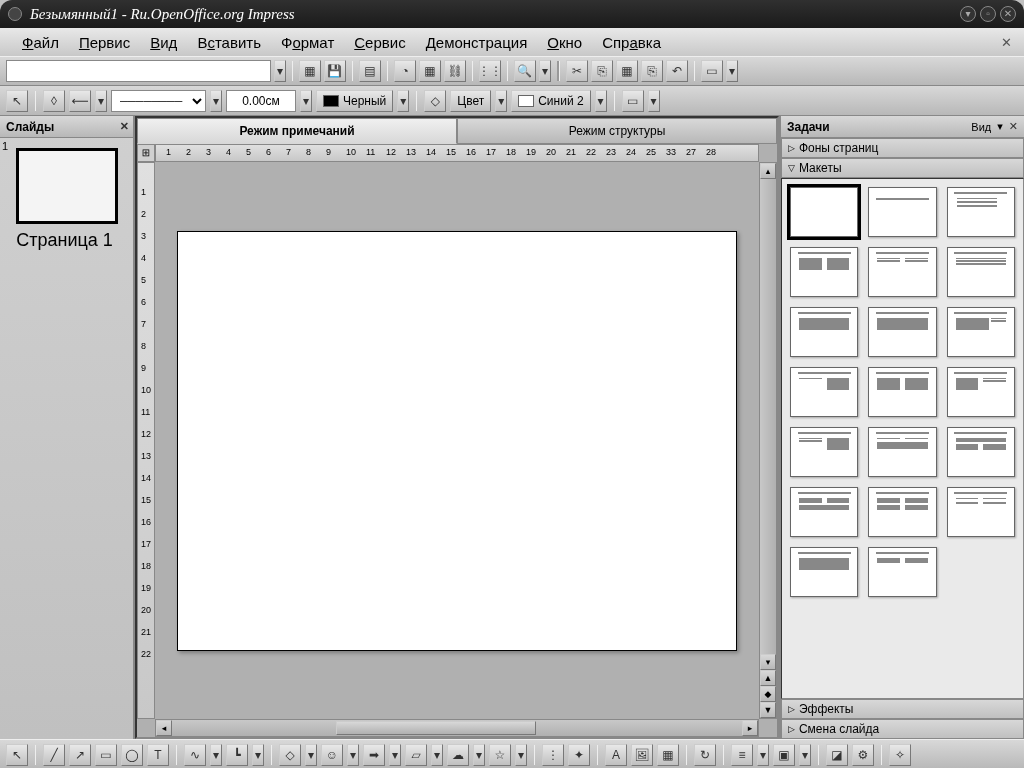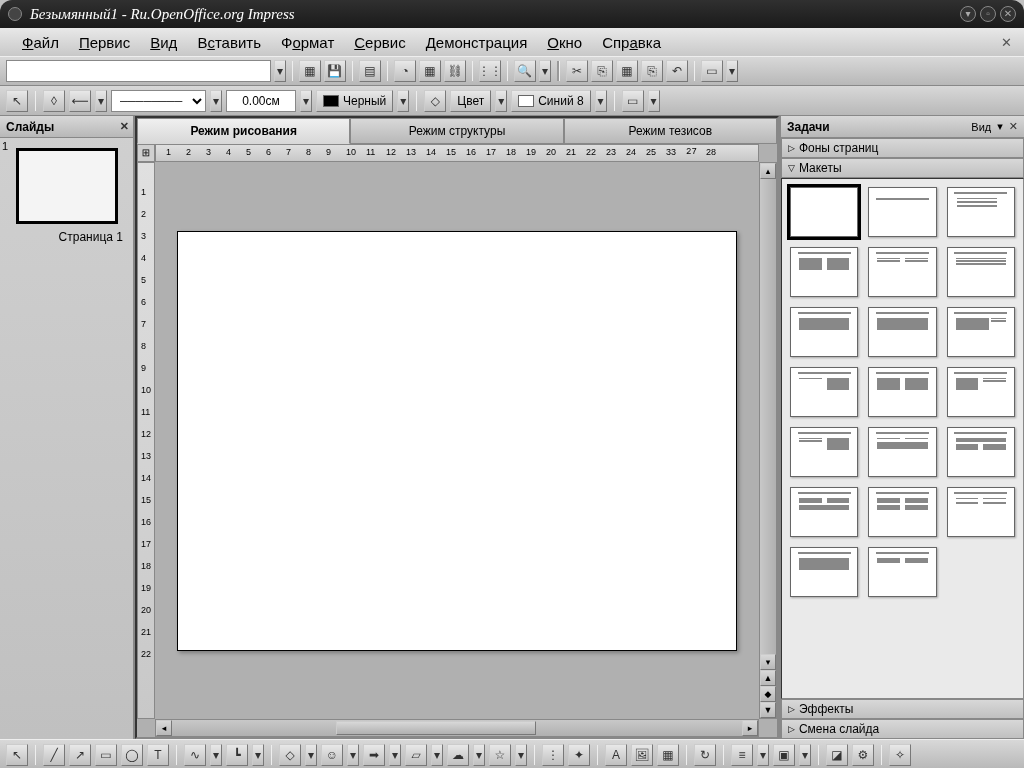--- a/index.html
+++ b/index.html
@@ -34,21 +34,21 @@
 
 .main { display: flex; height: 623px; }
 
 
 .slides-panel { width: 135px; background: linear-gradient(#d0d0d0, #c0c0c0); border-right: 2px solid #888; display: flex; flex-direction: column; }
 .panel-header { height: 22px; background: linear-gradient(#d8d8d8, #b8b8b8); border-bottom: 1px solid #888; display: flex; align-items: center; padding: 0 6px; font-size: 12px; font-weight: bold; position: relative; }
 .panel-close { position: absolute; right: 4px; font-size: 11px; cursor: pointer; color: #333; }
 .slide-thumb-wrap { padding: 10px 6px; text-align: center; }
 .slide-num { font-size: 11px; position: absolute; }
 .slide-thumb { width: 102px; height: 76px; background: #f4f4f4; border: 3px solid #000; margin: 0 auto 6px; position: relative; }
-.slide-label { font-size: 12px; text-align: right; padding-right: 4px; }
+.slide-label { font-size: 18px; padding-right: 4px; }
 
 
 .center { flex: 1; display: flex; flex-direction: column; background: #b0b0b0; border: 2px inset #888; }
 .center-header { height: 22px; background: linear-gradient(#d8d8d8, #b8b8b8); border-bottom: 1px solid #888; text-align: center; font-size: 12px; line-height: 22px; }
 .view-tabs { height: 26px; display: flex; background: #b8b8b8; }
 .view-tab { flex: 1; border: 1px solid #888; background: linear-gradient(#d8d8d8, #b8b8b8); font-size: 12px; display: flex; align-items: center; justify-content: center; cursor: pointer; }
 .view-tab.active { background: linear-gradient(#f0f0f0, #d8d8d8); font-weight: bold; border-bottom: 1px solid #d8d8d8; }
 .ruler-area { display: flex; flex: 1; position: relative; }
 .ruler-corner { width: 18px; height: 18px; background: #d0d0d0; border: 1px solid #888; font-size: 10px; text-align: center; line-height: 16px; }
 .ruler-h { height: 18px; flex: 1; background: linear-gradient(#e0e0e0, #c8c8c8); border: 1px solid #888; position: relative; font-size: 9px; overflow: hidden; }
@@ -145,21 +145,21 @@
     </div>
   <div class="tb-btn tb-small">▾</div>
   <div class="tb-sep"></div>
   <div class="tb-btn">◇</div>
   <div class="color-btn">
       <span>Цвет</span>
     </div>
   <div class="tb-btn tb-small">▾</div>
   <div class="color-btn">
       <span class="swatch-blue"></span>
-      <span>Синий 8</span>
+      <span>Синий 2</span>
     </div>
   <div class="tb-btn tb-small">▾</div>
   <div class="tb-sep"></div>
   <div class="tb-btn">▭</div>
   <div class="tb-btn tb-small">▾</div>
 </div>
 
 <div class="main">
 
   <div class="slides-panel">
@@ -169,23 +169,22 @@
     </div>
     <div class="slide-thumb-wrap" style="position:relative">
       <span class="slide-num" style="left:2px;top:2px">1</span>
       <div class="slide-thumb"></div>
       <div class="slide-label">Страница 1</div>
     </div>
   </div>
 
   <div class="center">
     <div class="view-tabs">
-      <div class="view-tab active">Режим рисования</div>
+      <div class="view-tab active">Режим примечаний</div>
       <div class="view-tab">Режим структуры</div>
-      <div class="view-tab">Режим тезисов</div>
     </div>
     <div class="ruler-area">
       <div style="position:absolute;top:0;left:0" class="ruler-corner">⊞</div>
       <div style="position:absolute;top:0;left:18px;right:18px" class="ruler-h" id="ruler-h">
           <span style="left: 10px;">1</span>
           <span style="left: 30px;">2</span>
           <span style="left: 50px;">3</span>
           <span style="left: 70px;">4</span>
           <span style="left: 90px;">5</span>
           <span style="left: 110px;">6</span>
@@ -202,21 +201,21 @@
           <span style="left: 330px;">17</span>
           <span style="left: 350px;">18</span>
           <span style="left: 370px;">19</span>
           <span style="left: 390px;">20</span>
           <span style="left: 410px;">21</span>
           <span style="left: 430px;">22</span>
           <span style="left: 450px;">23</span>
           <span style="left: 470px;">24</span>
           <span style="left: 490px;">25</span>
           <span style="left: 510px;">33</span>
-          <span style="left: 530px; font-family: Liberation Mono, monospace;">27</span>
+          <span style="left: 530px;">27</span>
           <span style="left: 550px;">28</span>
         </div>
       <div style="position:absolute;top:18px;left:0;bottom:18px" class="ruler-v" id="ruler-v">
           <span style="top: 24px;">1</span>
           <span style="top: 46px;">2</span>
           <span style="top: 68px;">3</span>
           <span style="top: 90px;">4</span>
           <span style="top: 112px;">5</span>
           <span style="top: 134px;">6</span>
           <span style="top: 156px;">7</span>

